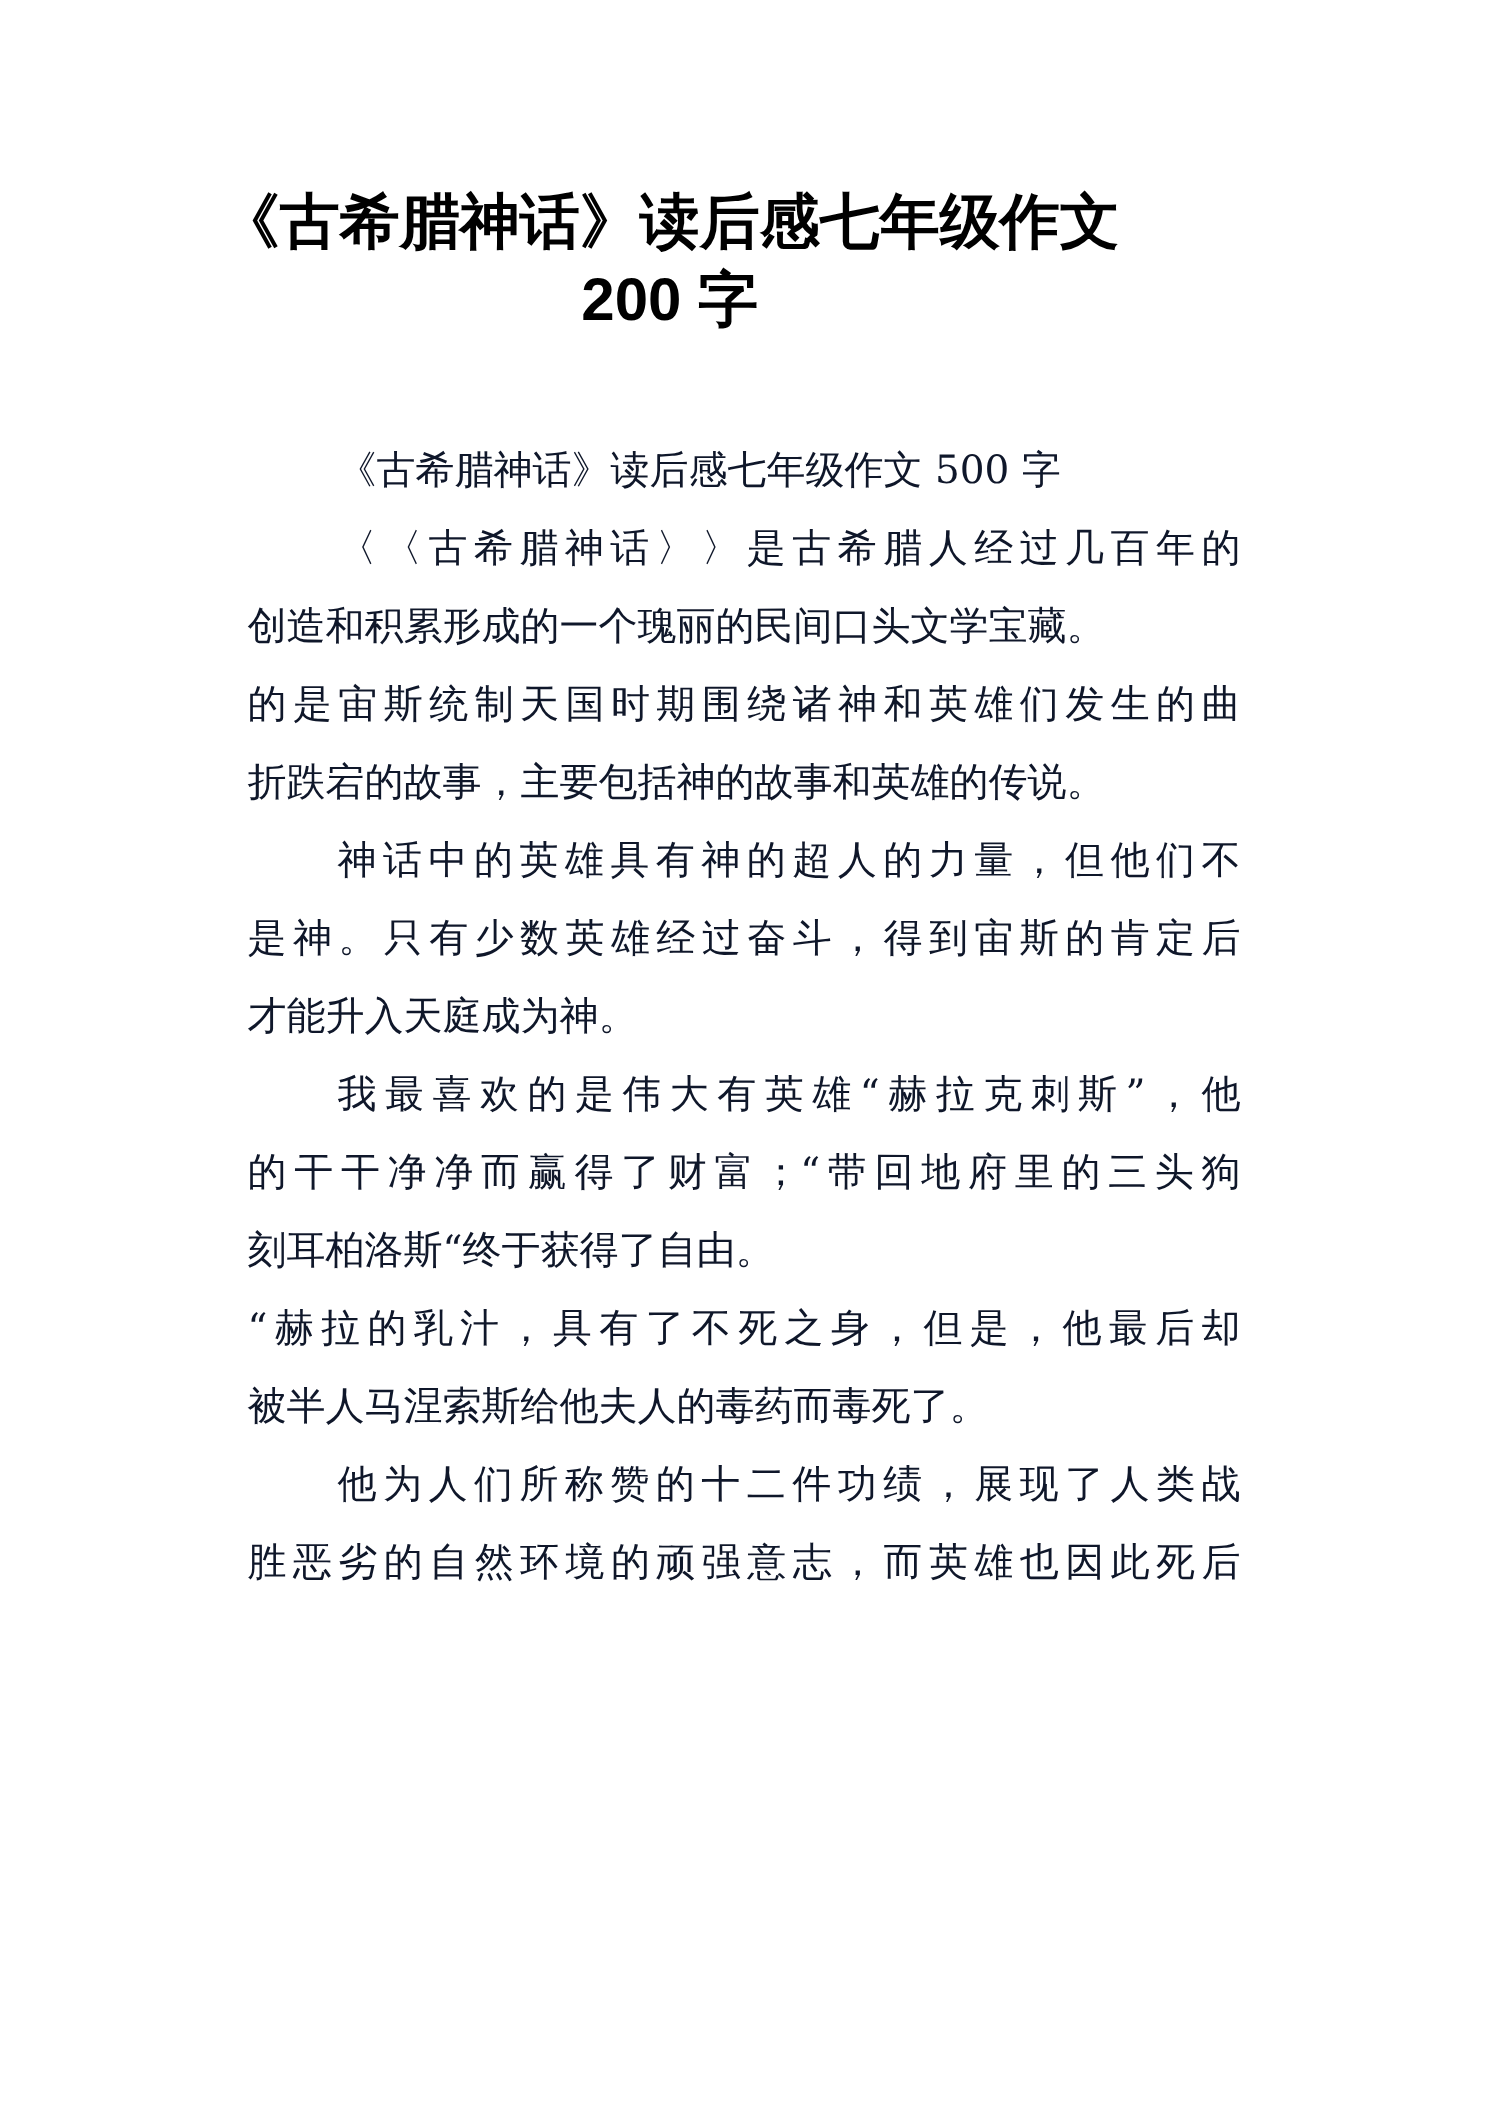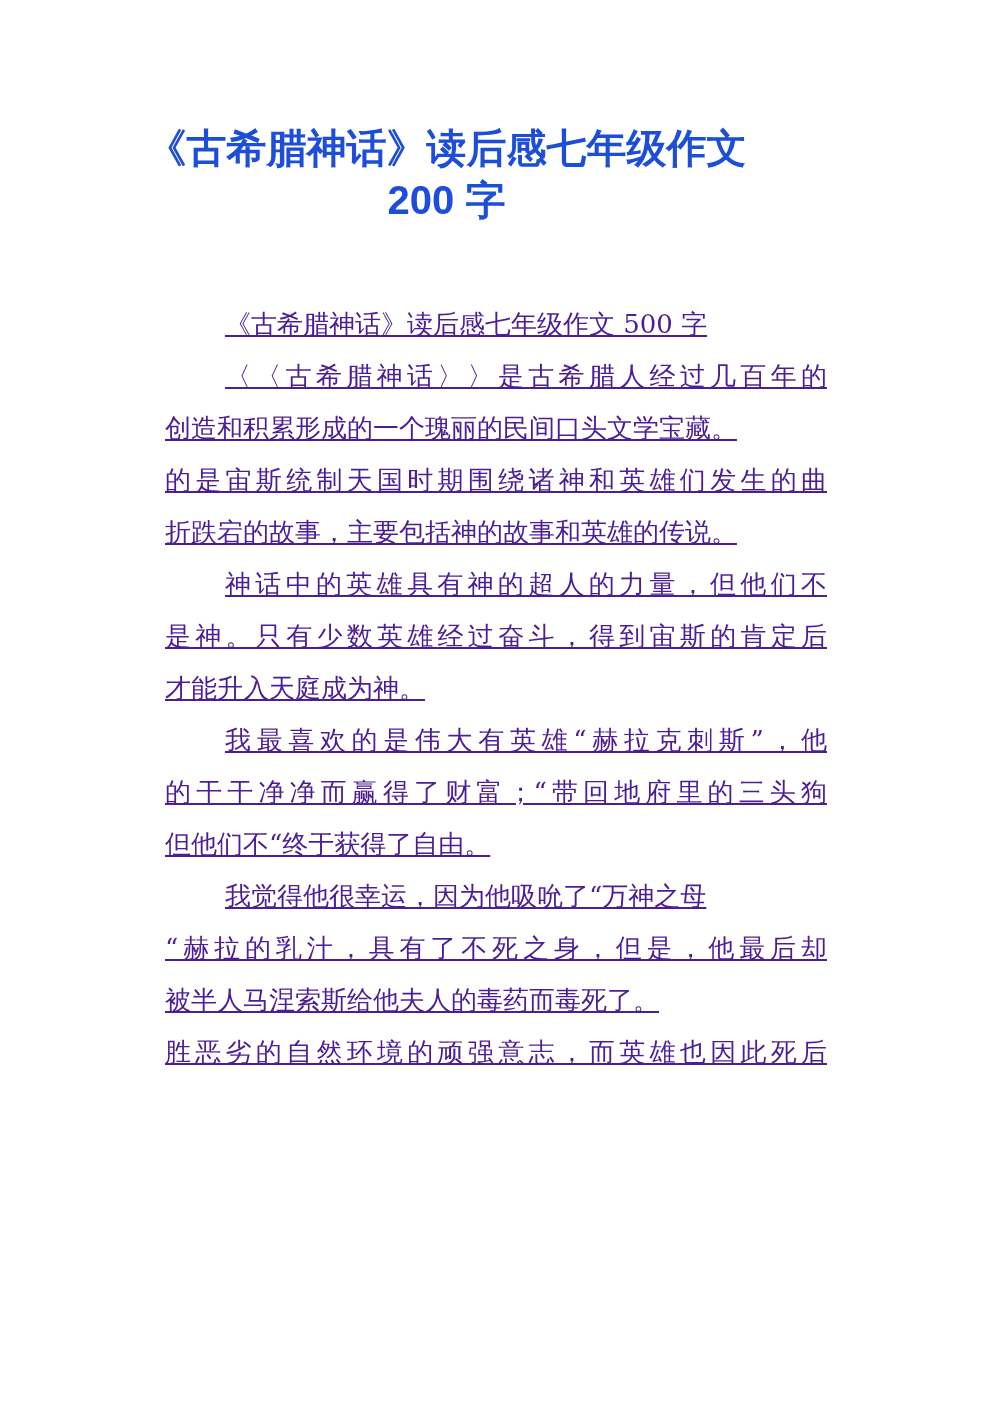--- a/index.html
+++ b/index.html
@@ -17,36 +17,35 @@
     .title {
       position: absolute;
       left: 0;
       top: 122px;
       width: 893px;
       text-align: center;
       font-family: "Liberation Sans", "DejaVu Sans", sans-serif;
       font-weight: bold;
       font-size: 40px;
       line-height: 52px;
-      color: #1d4ed8;
+      color: #000000;
     }
     .title .tline {
       display: block;
       white-space: nowrap;
     }
     .body-text {
       position: absolute;
       left: 165px;
-      top: 298px;
+      top: 288px;
       width: 662px;
       font-family: "DejaVu Serif", "Liberation Serif", serif;
       font-size: 26px;
       line-height: 52px;
-      color: #4c1d95;
-      text-decoration: underline;
+      color: #0f172a;
     }
     .line {
       display: block;
       white-space: nowrap;
       height: 52px;
       text-align: justify;
       text-align-last: justify;
     }
     .line.indent {
       padding-left: 60px;
@@ -76,20 +75,20 @@
 
   <span class="line">的是宙斯统制天国时期围绕诸神和英雄们发生的曲</span>
   <span class="line last">折跌宕的故事，主要包括神的故事和英雄的传说。</span>
 
   <span class="line indent">神话中的英雄具有神的超人的力量，但他们不</span>
   <span class="line">是神。只有少数英雄经过奋斗，得到宙斯的肯定后</span>
   <span class="line last">才能升入天庭成为神。</span>
 
   <span class="line indent">我最喜欢的是伟大有英雄“赫拉克刺斯”，他</span>
   <span class="line">的干干净净而赢得了财富；“带回地府里的三头狗</span>
-  <span class="line last">但他们不“终于获得了自由。</span>
+  <span class="line last">刻耳柏洛斯“终于获得了自由。</span>
 
-  <span class="line indent nojust">我觉得他很幸运，因为他吸吮了“万神之母</span>
   <span class="line">“赫拉的乳汁，具有了不死之身，但是，他最后却</span>
   <span class="line last">被半人马涅索斯给他夫人的毒药而毒死了。</span>
 
+  <span class="line indent">他为人们所称赞的十二件功绩，展现了人类战</span>
   <span class="line">胜恶劣的自然环境的顽强意志，而英雄也因此死后</span>
 </div>
 
 </body></html>

